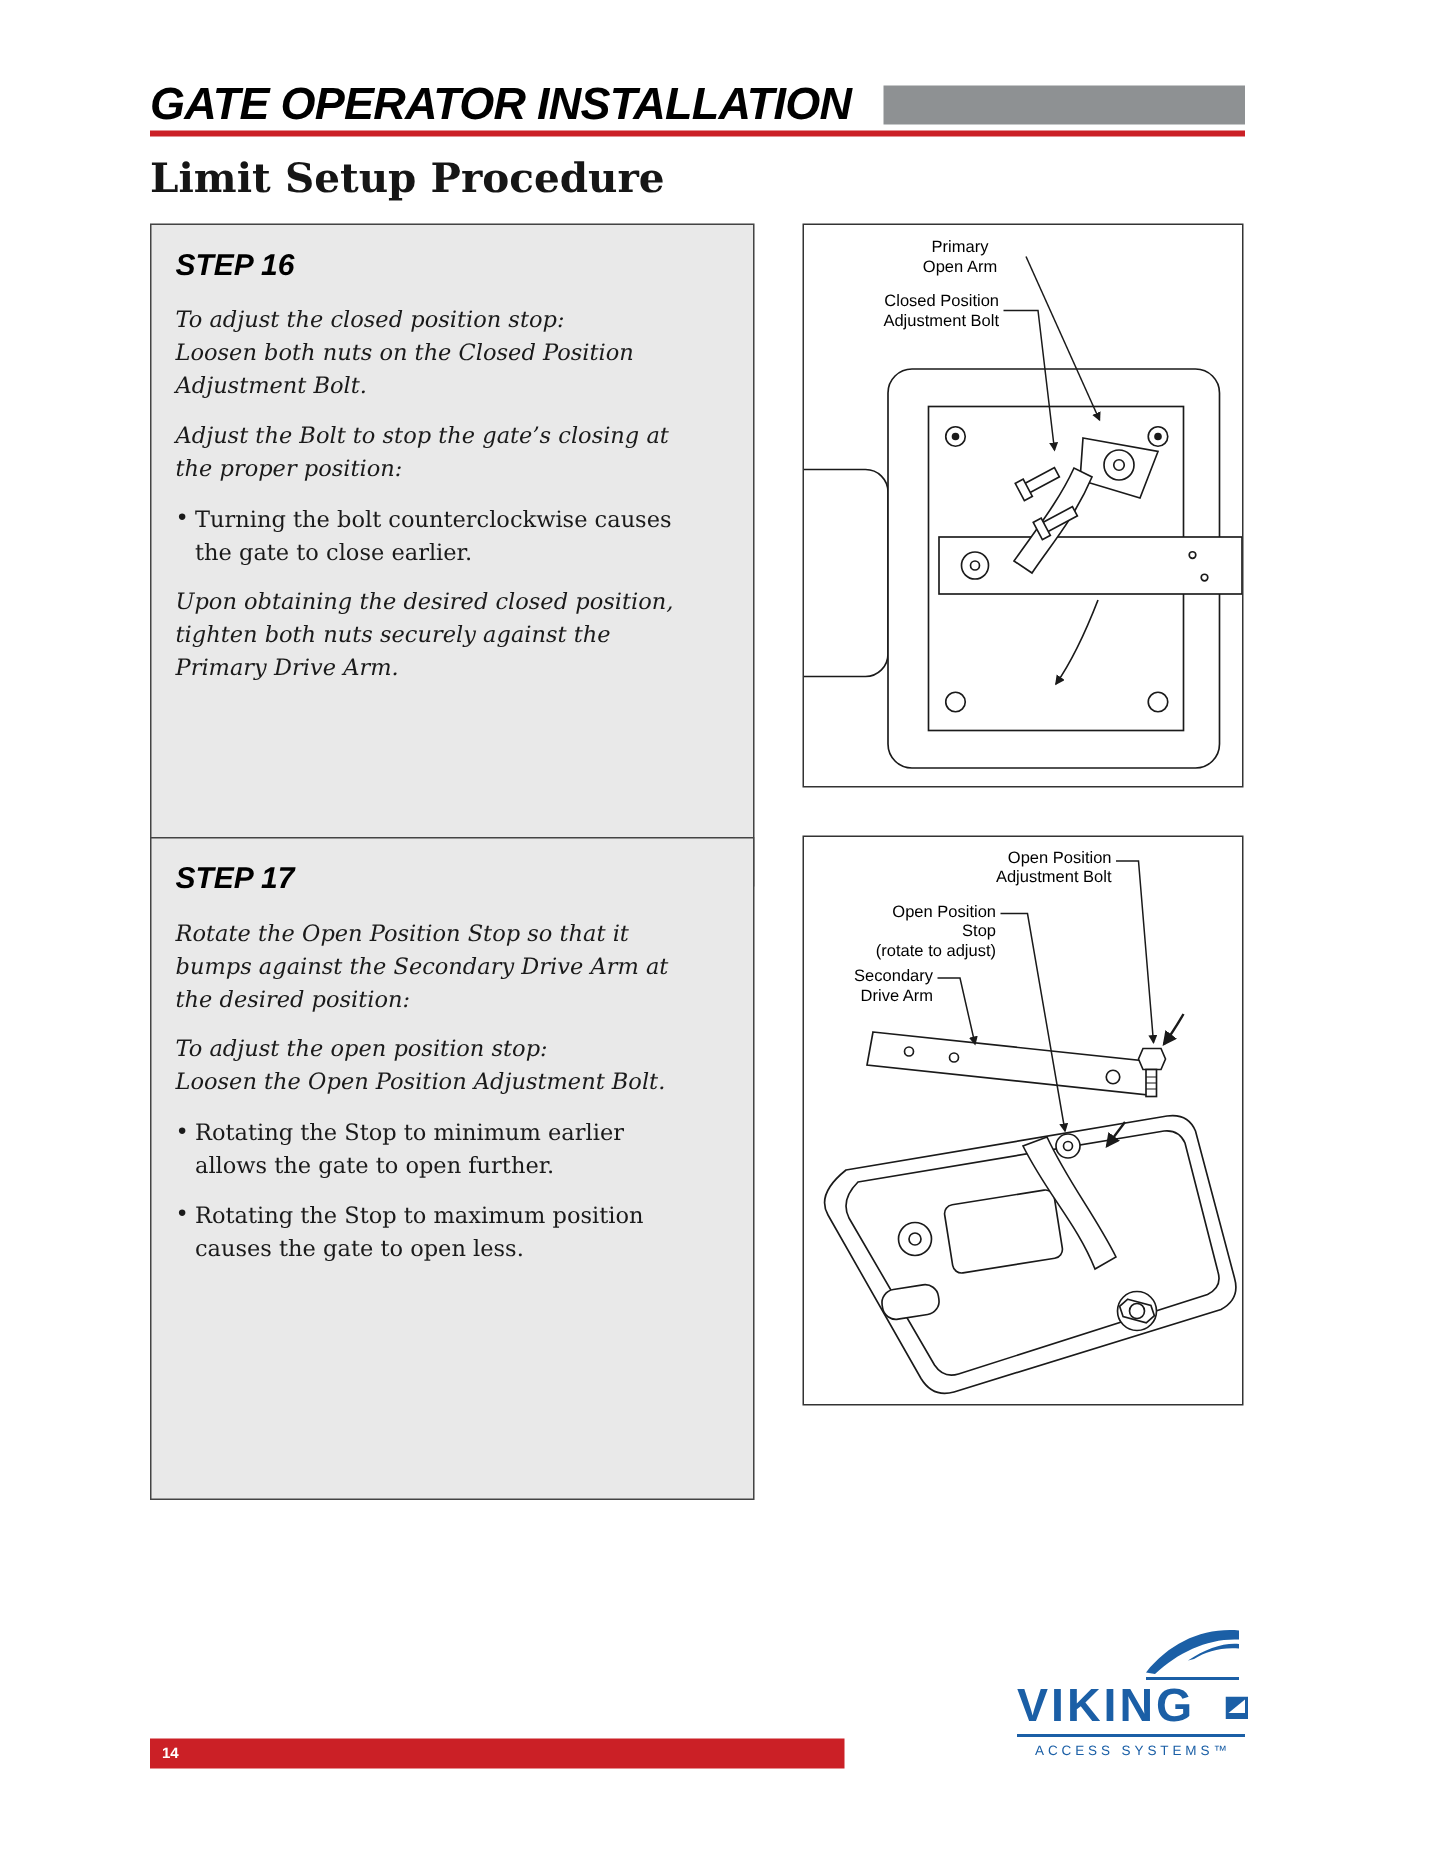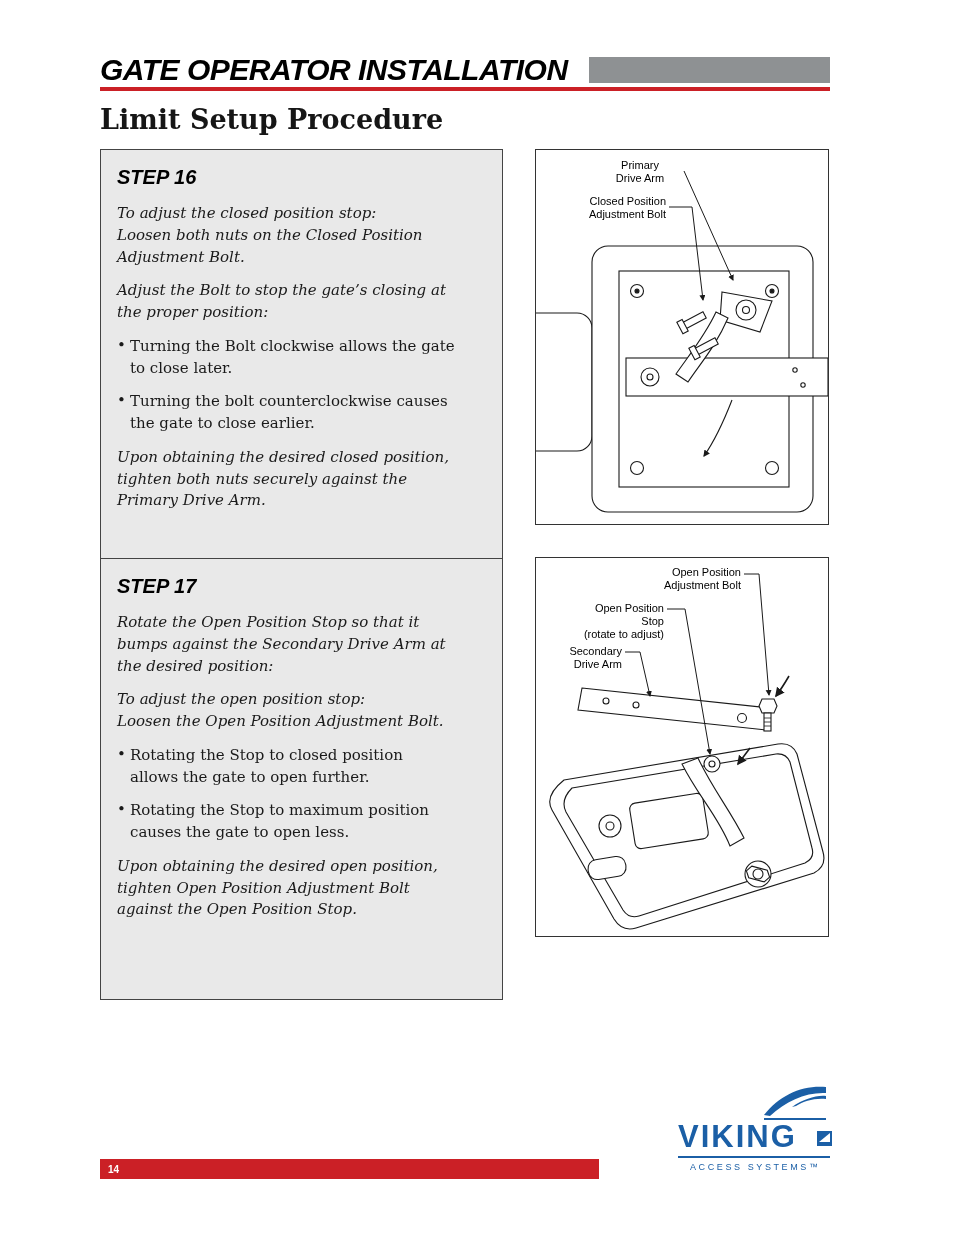--- a/index.html
+++ b/index.html
@@ -46,21 +46,21 @@
     line-height:1.18; white-space:pre-line; color:#000;
   }
   .d1-l1 { left:60px; top:9px;  width:88px;  text-align:center; }
   .d1-l2 { left:24px; top:45px; width:106px; text-align:right; }
   .d2-l1 { left:105px; top:8px;  width:100px; text-align:right; }
   .d2-l2 { left:28px;  top:44px; width:100px; text-align:right; }
   .d2-l3 { left:8px;   top:87px; width:78px;  text-align:right; }
 
   
   .footer-bar {
-    position:absolute; left:100px; top:1159px; width:499px; height:20px; background:#cb2026;
+    position:absolute; left:100px; top:1159px; width:463px; height:20px; background:#cb2026;
     display:flex; align-items:center; justify-content:space-between; box-sizing:border-box; padding:0 10px 0 8px;
   }
   .page-num { color:#fff; font-family:"Liberation Sans", sans-serif; font-size:10px; font-weight:bold; }
   .support  { color:#fff; font-family:"Liberation Sans", sans-serif; font-size:12.5px; font-weight:bold; font-style:italic; letter-spacing:0.2px;margin-top:41px; }
 
   .logo { position:absolute; left:678px; top:1082px; width:152px; height:98px; }
   .logo-swoosh { position:absolute; top:0; right:2px; }
   .logo-word {
     position:absolute; left:0; top:38px; font-family:"Liberation Sans", sans-serif; font-weight:bold;
     font-size:31px; color:#1b5fa6; letter-spacing:2px; line-height:1; display:flex; align-items:flex-end; gap:20px;
@@ -83,24 +83,20 @@
 
 <div class="page-title">Limit Setup Procedure</div>
 
 <div class="stepbox" id="step16">
   <div class="step-title">STEP 16</div>
   <div class="step-text step-para">To adjust the closed position stop:
 Loosen both nuts on the Closed Position
 Adjustment Bolt.</div>
   <div class="step-text step-para">Adjust the Bolt to stop the gate’s closing at
 the proper position:</div>
-  <div class="bullet">
-    <span class="step-text">Turning the Bolt clockwise allows the gate
-to close later.</span>
-  </div>
   <div class="bullet">
     <span class="step-text">Turning the bolt counterclockwise causes
 the gate to close earlier.</span>
   </div>
   <div class="step-text step-para">Upon obtaining the desired closed position,
 tighten both nuts securely against the
 Primary Drive Arm.</div>
 </div>
 
 <div class="diagram" id="diagram1">
@@ -138,43 +134,40 @@
         <rect x="154" y="189" width="6" height="13" fill="#fff"></rect>
       </g>
       <path d="M 196,250 Q 182,286 168,306" marker-end="url(#arw1)"></path>
     </g>
     <g stroke="#1a1a1a" fill="none" stroke-width="1">
       <path d="M 148,21 L 197,130" marker-end="url(#arw1)"></path>
       <path d="M 133,57 L 156,57 L 167,150" marker-end="url(#arw1)"></path>
     </g>
   </svg>
   <div class="dlabel d1-l1">Primary
-Drive Arm</div>
+Open Arm</div>
   <div class="dlabel d1-l2">Closed Position
 Adjustment Bolt</div>
 </div>
 
 <div class="stepbox" id="step17">
   <div class="step-title">STEP 17</div>
   <div class="step-text step-para">Rotate the Open Position Stop so that it
 bumps against the Secondary Drive Arm at
 the desired position:</div>
   <div class="step-text step-para">To adjust the open position stop:
 Loosen the Open Position Adjustment Bolt.</div>
   <div class="bullet">
-    <span class="step-text">Rotating the Stop to closed position
+    <span class="step-text">Rotating the Stop to minimum earlier
 allows the gate to open further.</span>
   </div>
   <div class="bullet">
     <span class="step-text">Rotating the Stop to maximum position
 causes the gate to open less.</span>
   </div>
-  <div class="step-text step-para">Upon obtaining the desired open position,
-tighten Open Position Adjustment Bolt
-against the Open Position Stop.</div>
 </div>
 
 <div class="diagram" id="diagram2">
   <svg class="drawing" width="292" height="378" viewBox="0 0 292 378">
     <defs>
       <marker id="arw2" markerWidth="7" markerHeight="7" refX="5" refY="3" orient="auto">
         <path d="M0,0 L6,3 L0,6 Z" fill="#1a1a1a"></path>
       </marker>
     </defs>
     <g stroke="#1a1a1a" fill="none" stroke-width="1.1">

